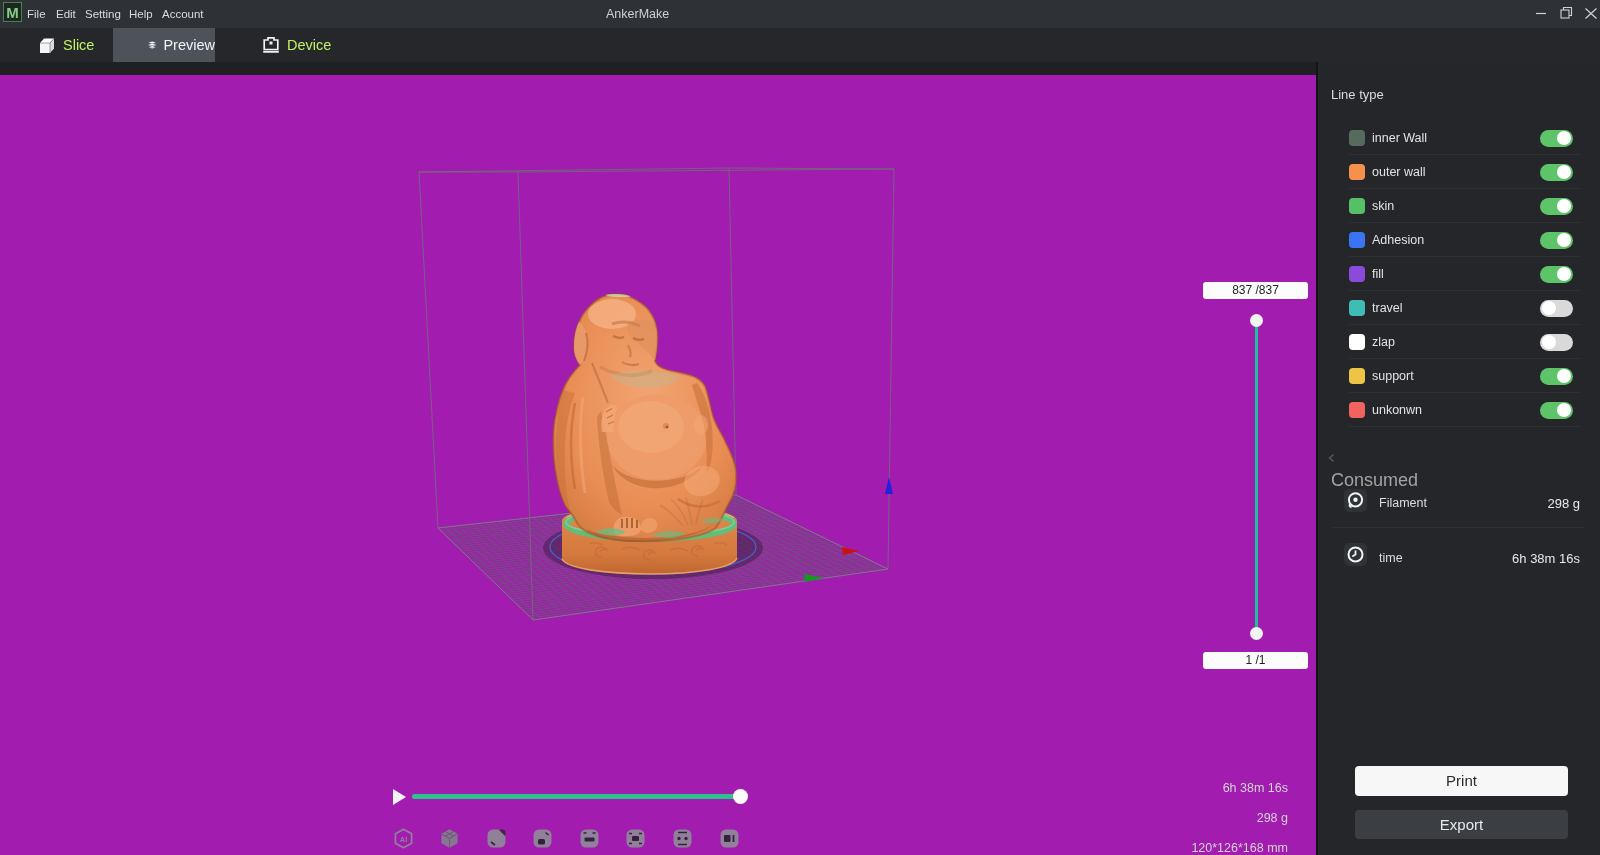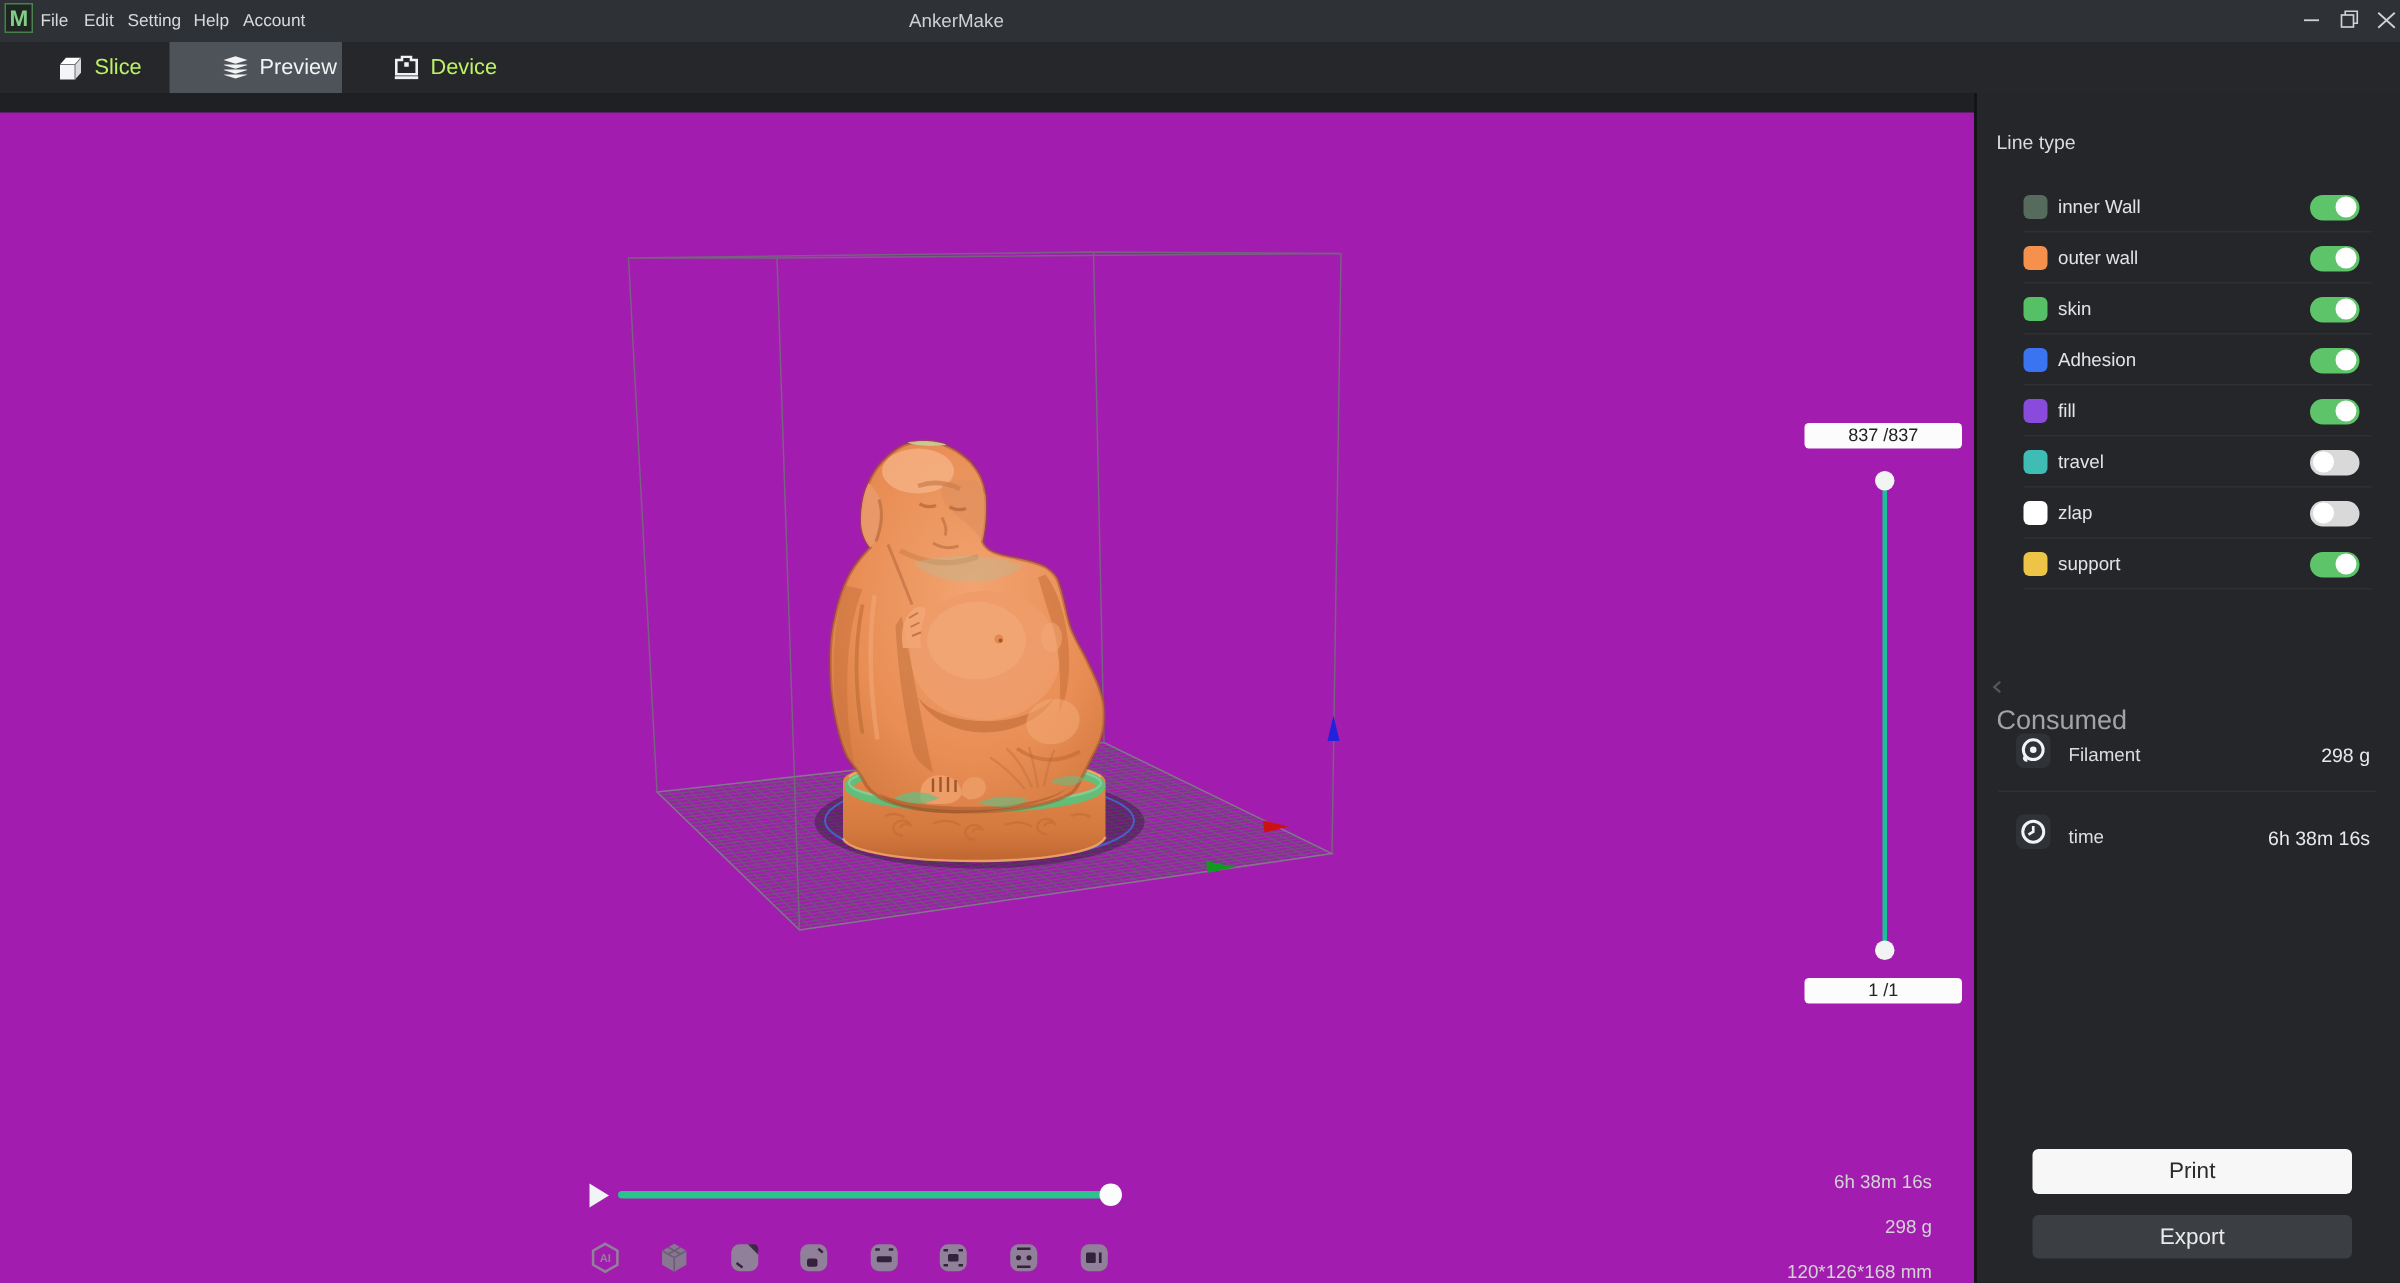--- a/index.html
+++ b/index.html
@@ -51,21 +51,21 @@
     </svg>
 </div>
 <div class="tabbar">
  <div class="tab" style="left:38px">
   <svg width="18" height="17" viewBox="0 0 18 17" style="margin-right:7px">
    <path d="M2,6 L12,6 L12,16 L2,16 Z" fill="#f4f5f6"></path>
    <path d="M2,6 L6,1.5 L16,1.5 L12,6 Z" fill="#ffffff"></path>
    <path d="M12,6 L16,1.5 L16,11.5 L12,16 Z" fill="#d8dadc"></path>
    <path d="M12,6 L12,16 M2,6 L12,6 L16,1.5" stroke="#70757a" stroke-width="0.7" fill="none"></path>
   </svg>Slice</div>
- <div class="tab active" style="left:113px;width:115px;padding-left:35px">
+ <div class="tab active" style="left:113px;width:102px;padding-left:35px">
   <svg width="18" height="16" viewBox="0 0 18 16" style="margin-right:7px">
    <path d="M9,0.5 L17,3 L9,5.5 L1,3 Z M2,6 L1,6.3 L9,8.8 L17,6.3 L16,6 M2,9.3 L1,9.6 L9,12.1 L17,9.6 L16,9.3 M2,12.6 L1,12.9 L9,15.4 L17,12.9 L16,12.6" fill="#f2f3f4"></path>
   </svg>Preview</div>
  <div class="tab" style="left:262px">
   <svg width="18" height="16" viewBox="0 0 18 16" style="margin-right:7px">
    <path d="M2.2,3 H6 V0.8 H12 V3 H15.8 V12.5 H2.2 Z" fill="none" stroke="#f0f1f2" stroke-width="1.7"></path>
    <rect x="7.5" y="4.5" width="3" height="3" fill="#f0f1f2"></rect>
    <path d="M1.2,14.8 H16.8" stroke="#f0f1f2" stroke-width="1.9"></path>
   </svg>Device</div>
 </div>
@@ -259,20 +259,27 @@
         <span class="knob" style="left:2px"></span>
       </span>
 </div>
     <div class="ltrow" style="top:297px">
 <span class="sw" style="background:#eec446"></span>
 <span class="lbl">support</span>
 <span class="tog" style="background:#5ec46a">
         <span class="knob" style="left:17px"></span>
       </span>
 </div>
+    <div class="ltrow" style="top:331px">
+<span class="sw" style="background:#f2635f"></span>
+<span class="lbl">unkonwn</span>
+<span class="tog" style="background:#5ec46a">
+        <span class="knob" style="left:17px"></span>
+      </span>
+</div>
  <div style="position:absolute;left:13px;top:408px;font-size:18px;color:#a3a3a3">Consumed</div>
  <div class="ctile" style="top:427px">
   <svg width="23" height="23" viewBox="0 0 23 23">
         <circle cx="11.5" cy="10.8" r="6.6" fill="none" stroke="#f2f3f4" stroke-width="2"></circle>
         <circle cx="11.5" cy="10.8" r="2.2" fill="#f2f3f4"></circle>
         <path d="M6.2,14.8 Q4.6,17.8 7.6,18" fill="none" stroke="#f2f3f4" stroke-width="2"></path>
       </svg>
  </div>
  <div class="clabel" style="top:434px">Filament</div>
  <div class="cval" style="top:434px">298 g</div>

